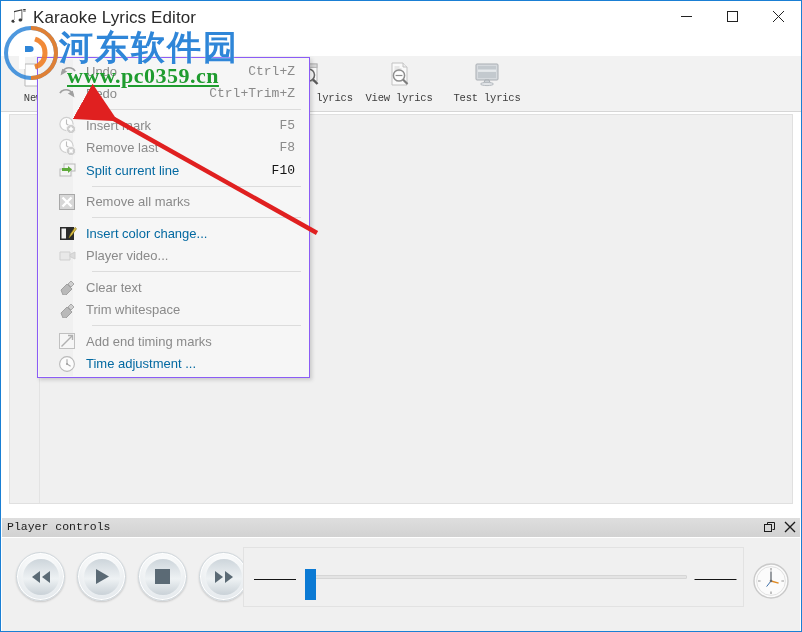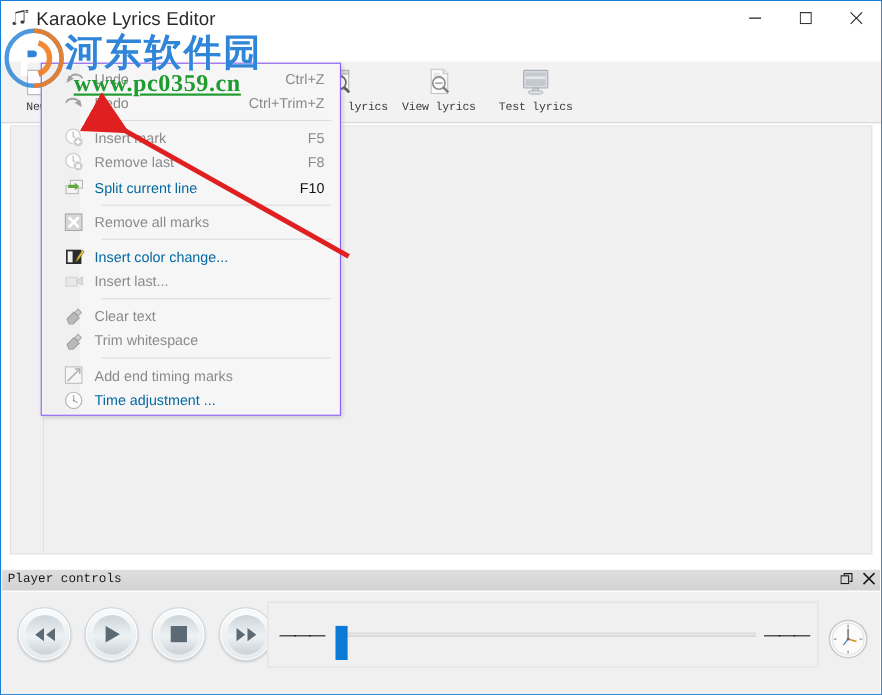--- a/index.html
+++ b/index.html
@@ -78,21 +78,21 @@
   
   .dropdown{position:absolute;left:36px;top:56px;width:273px;
             background:#f6f6f6;border:1px solid #8b5cf6;
             box-shadow:2px 2px 4px rgba(0,0,0,.16);box-sizing:border-box;padding:2px 0 2px 12px;}
   .dd-col{position:absolute;left:1px;top:1px;width:34px;bottom:1px;background:#f0f0f0;}
   .dd-item{position:relative;height:22.5px;display:flex;align-items:center;z-index:2;}
   .dd-ic{width:34px;height:22.5px;display:flex;align-items:center;justify-content:center;flex:0 0 34px;}
   .dd-lb{font-size:13px;color:#8a8a8a;padding-left:2px;font-family:"Liberation Sans",sans-serif;}
   .dd-item.enabled .dd-lb{color:#0369a1;}
   .dd-sc{margin-left:auto;font-size:13px;color:#8a8a8a;padding-right:14px;
-         font-family:Liberation Sans, sans-serif;}
+         font-family:Liberation Mono, monospace;}
   .dd-item.enabled .dd-sc{color:#141414;}
   .dd-sep{height:1px;background:#dcdcdc;margin:4px 8px 4px 42px;position:relative;z-index:2;}
 
   
   .wm{position:absolute;pointer-events:none;z-index:40;}
   .wm-logo{left:2px;top:24px;}
   .wm-cn{left:58px;top:24px;font-size:34px;font-weight:bold;color:#2f86d8;
          font-family:"DejaVu Sans",sans-serif;letter-spacing:2px;
          text-shadow:0 0 2px rgba(255,255,255,.55);}
   .wm-url{left:66px;top:62px;font-size:22px;font-weight:bold;color:#1f9c2f;
@@ -394,21 +394,21 @@
       <span class="dd-sc"></span>
     </div>
 
     <div class="dd-item">
       <span class="dd-ic">
         <svg width="19" height="15" viewBox="0 0 19 15">
           <path d="M2 4h10v8H2z" fill="#e8e8e8" stroke="#cfcfcf"></path>
           <path d="M12 6.5l5-2.5v7l-5-2.5z" fill="#dcdcdc" stroke="#cfcfcf"></path>
         </svg>
       </span>
-      <span class="dd-lb">Insert last...</span>
+      <span class="dd-lb">Player video...</span>
       <span class="dd-sc"></span>
     </div>
 
     <div class="dd-sep"></div>
 
     <div class="dd-item">
       <span class="dd-ic">
         <svg width="19" height="16" viewBox="0 0 19 16">
           <path d="M3 11l6-6 5 5-6 6H5z" fill="#b9b9b9" stroke="#a0a0a0"></path>
           <path d="M13 2l3 3-3 3-3-3z" fill="#cfcfcf" stroke="#a8a8a8"></path>

